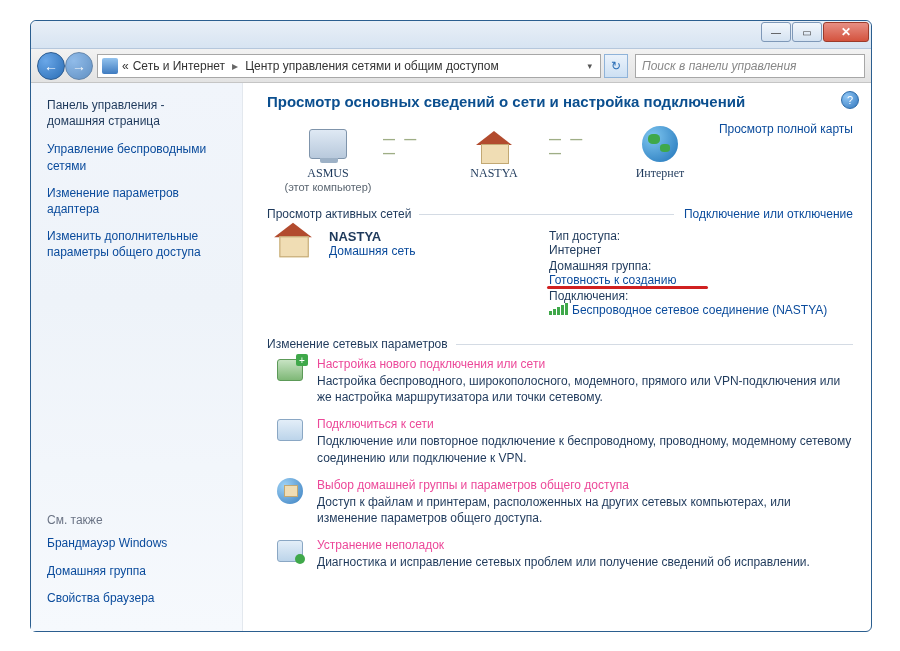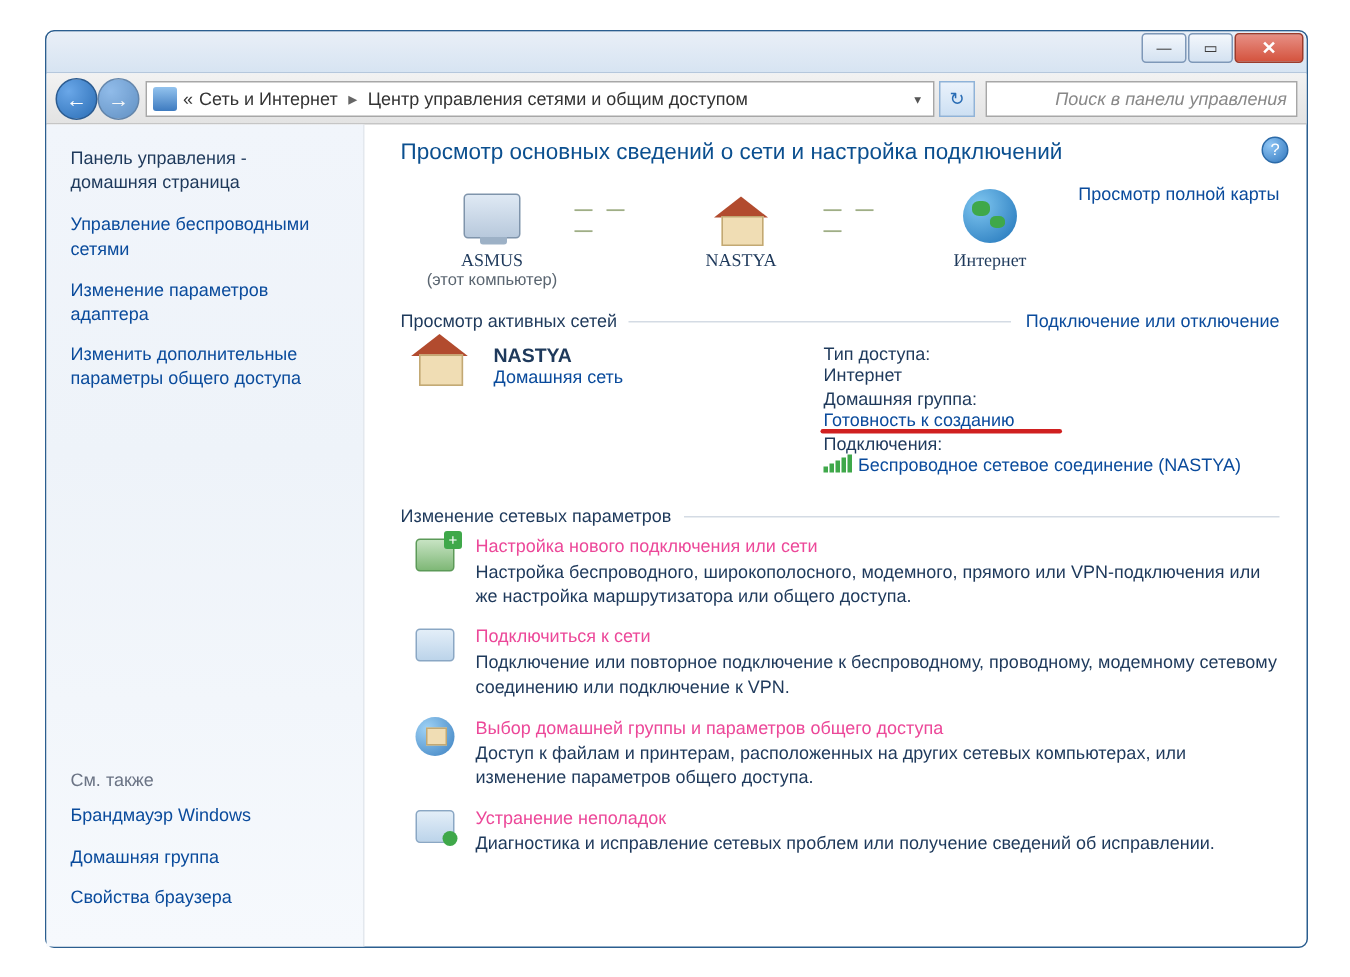--- a/index.html
+++ b/index.html
@@ -16,33 +16,33 @@
 
 .navrow { height: 34px; background: linear-gradient(#f2f2f2,#e3e3e3); border-bottom: 1px solid #c5c5c5; display: flex; align-items: center; padding: 2px 6px; gap: 4px; }
 .navbtns { display: flex; gap: 0; }
 .navbtn { width: 28px; height: 28px; border-radius: 50%; background: radial-gradient(circle at 30% 30%, #6aa7e8, #2a6db5); border: 1px solid #2b5b90; display: flex; align-items: center; justify-content: center; color: #fff; font-size: 14px; }
 .navbtn.fwd { opacity: .7; }
 .address { flex: 1; height: 24px; border: 1px solid #a7a7a7; background: #fff; display: flex; align-items: center; padding: 0 4px; font-size: 12px; color: #333; gap: 4px; }
 .addr-icon { width: 16px; height: 16px; background: linear-gradient(#93c3ee,#3e7bc0); border-radius: 2px; flex-shrink: 0; }
 .bc-sep { color: #666; padding: 0 3px; }
 .addr-drop { color: #555; font-size: 9px; padding: 0 4px; }
 .refresh { width: 24px; height: 24px; border: 1px solid #8fb3d9; background: linear-gradient(#eaf2fb,#cde0f3); display: flex; align-items: center; justify-content: center; color: #2a6db5; font-size: 12px; margin-left: -1px; }
-.search { width: 208px; height: 24px; border: 1px solid #a7a7a7; background: #fff; font-size: 12px; font-style: italic; color: #888; padding: 0 6px; display: flex; align-items: center; margin-left: 3px; justify-content: flex-end; }
+.search { width: 230px; height: 24px; border: 1px solid #a7a7a7; background: #fff; font-size: 12px; font-style: italic; color: #888; padding: 0 6px; display: flex; align-items: center; margin-left: 3px; }
 
 
 .body { display: flex; height: calc(100% - 62px); }
 .sidebar { width: 212px; background: linear-gradient(180deg,#f1f5fb 0%, #eef3f9 40%, #f6f9fd 100%); border-right: 1px solid #e3e8ee; padding: 14px 16px; font-size: 12px; display: flex; flex-direction: column; }
 .side-home { color: #1e395b; line-height: 1.35; margin-bottom: 12px; }
 .side-link { color: #0a4b9c; line-height: 1.35; margin-bottom: 11px; cursor: pointer; }
 .side-spacer { flex: 1; }
 .side-also { color: #6b7485; font-size: 12px; margin-bottom: 8px; }
 
 .main { flex: 1; padding: 10px 18px 10px 24px; font-size: 12px; overflow: hidden; position: relative; }
 .help { position: absolute; top: 8px; right: 12px; width: 18px; height: 18px; border-radius: 50%; background: radial-gradient(circle at 30% 30%, #8fc6f5, #3277bd); color: #fff; display: flex; align-items: center; justify-content: center; font-size: 11px; border: 1px solid #2b6aa8; }
-h1.main-title { color: #0b4f8f; font-weight: normal; font-size: 15px; margin-bottom: 12px; }
+h1.main-title { color: #0b4f8f; font-weight: bold; font-size: 15px; margin-bottom: 12px; }
 
 .netmap { display: flex; align-items: flex-start; position: relative; padding: 2px 0 10px 6px; }
 .map-right-link { position: absolute; right: 0; top: 0; color: #0a4b9c; cursor: pointer; }
 .node { display: flex; flex-direction: column; align-items: center; width: 110px; font-size: 12px; color: #1e395b; }
 .node .lbl { margin-top: 2px; font-family: Liberation Serif, serif; }
 .node .sub { color: #5a6570; font-size: 11px; }
 .node-ico { width: 44px; height: 40px; display: flex; align-items: center; justify-content: center; }
 .ico-pc { width: 38px; height: 30px; background: linear-gradient(#dfe9f4,#b8c9dc); border: 1px solid #7f94ab; border-radius: 3px; position: relative; }
 .ico-pc::after { content:""; position:absolute; bottom:-5px; left:10px; width:18px; height:5px; background:#9db1c6; border-radius:0 0 2px 2px; }
 .ico-house { width: 0; height: 0; border-left: 18px solid transparent; border-right: 18px solid transparent; border-bottom: 14px solid #b24b2e; position: relative; top: -6px; }
@@ -205,21 +205,21 @@
         <span class="line"></span>
       </div>
 
       <div class="tasks">
         <div class="task">
           <div class="task-ico">
                 <div class="ti-new" style="width:26px;height:22px"></div>
               </div>
           <div>
                 <div class="task-title">Настройка нового подключения или сети</div>
-                <div class="task-desc">Настройка беспроводного, широкополосного, модемного, прямого или VPN-подключения или же настройка маршрутизатора или общего доступа.</div>
+                <div class="task-desc">Настройка беспроводного, широкополосного, модемного, прямого или VPN-подключения или же настройка маршрутизатора или точки сетевому.</div>
               </div>
         </div>
         <div class="task">
           <div class="task-ico">
                 <div class="ti-conn"></div>
               </div>
           <div>
                 <div class="task-title">Подключиться к сети</div>
                 <div class="task-desc">Подключение или повторное подключение к беспроводному, проводному, модемному сетевому соединению или подключение к VPN.</div>
               </div>

